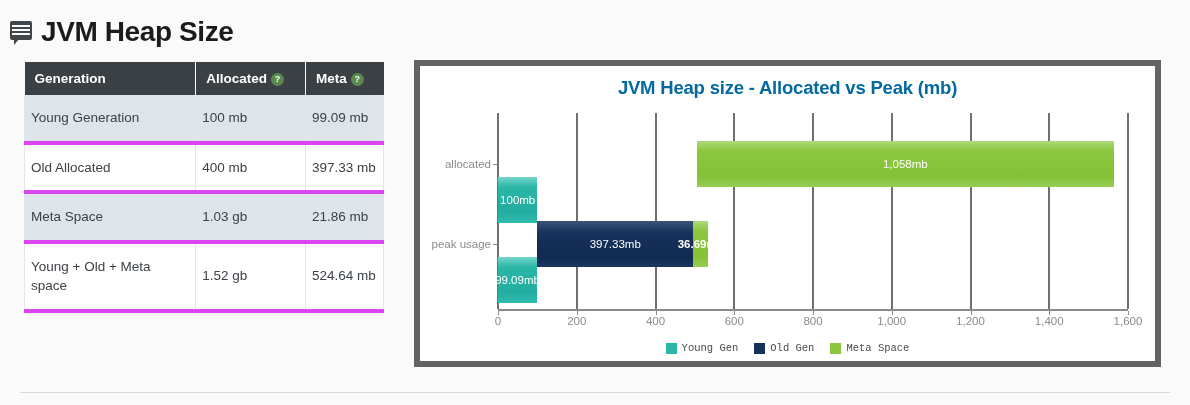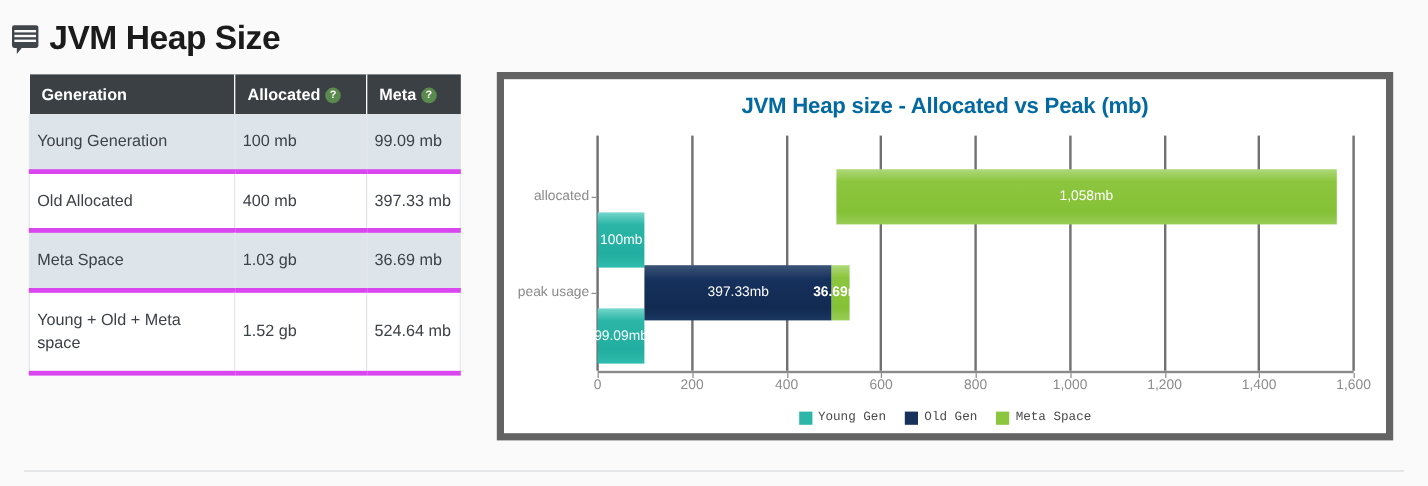--- a/index.html
+++ b/index.html
@@ -278,21 +278,21 @@
           <td>99.09 mb</td>
         </tr>
         <tr>
           <td>Old Allocated</td>
           <td>400 mb</td>
           <td>397.33 mb</td>
         </tr>
         <tr>
           <td>Meta Space</td>
           <td>1.03 gb</td>
-          <td>36.69 mb</td>
+          <td>21.86 mb</td>
         </tr>
         <tr>
           <td>Young + Old + Meta space</td>
           <td>1.52 gb</td>
           <td>524.64 mb</td>
         </tr>
       </tbody>
     </table>
   </div>
 

